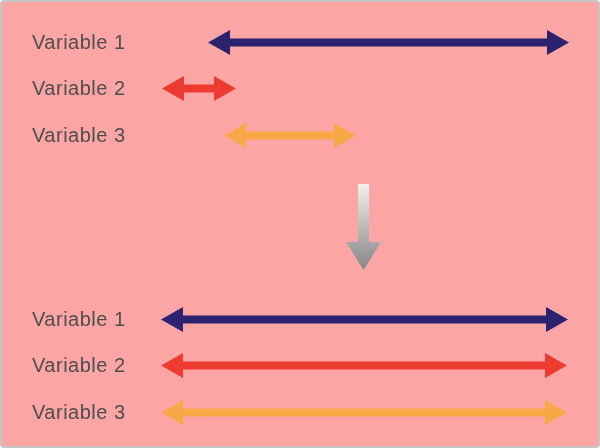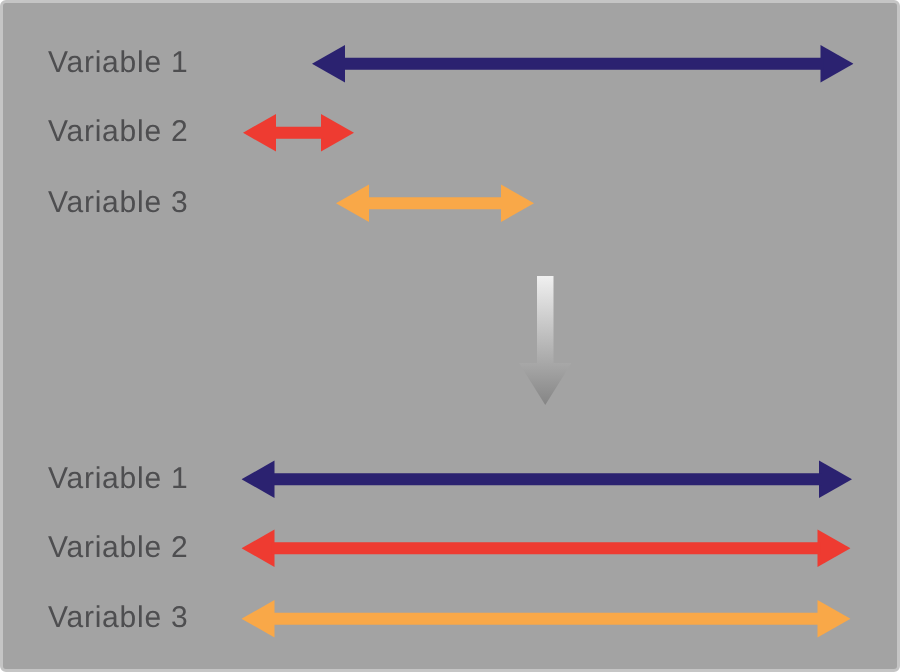--- a/index.html
+++ b/index.html
@@ -37,21 +37,21 @@
     display: block;
   }
   .transform-arrow {
     position: absolute;
     display: block;
   }
 </style>
 </head>
 <body>
 
-<div class="canvas" style="border-color: rgb(197, 197, 197); background: #a3a3a3;">
+<div class="canvas" style="border-color: rgb(197, 197, 197); background: #fca5a5;">
   <div class="section" id="before-section">
       <span class="var-label" style="left: 30px; top: 40px; color: rgb(78, 78, 80);">Variable 1</span>
       <svg class="dbl-arrow" width="361" height="27" viewBox="0 0 361 27" style="left: 206px; top: 26.5px;">
         <g fill="#2b2270">
           <polygon points="0,13.5 22,1 22,26"></polygon>
           <polygon points="361,13.5 339,1 339,26"></polygon>
           <rect x="20" y="9.5" width="321" height="8"></rect>
         </g>
       </svg>
       <span class="var-label" style="left: 30px; top: 86px; color: rgb(78, 78, 80);">Variable 2</span>

